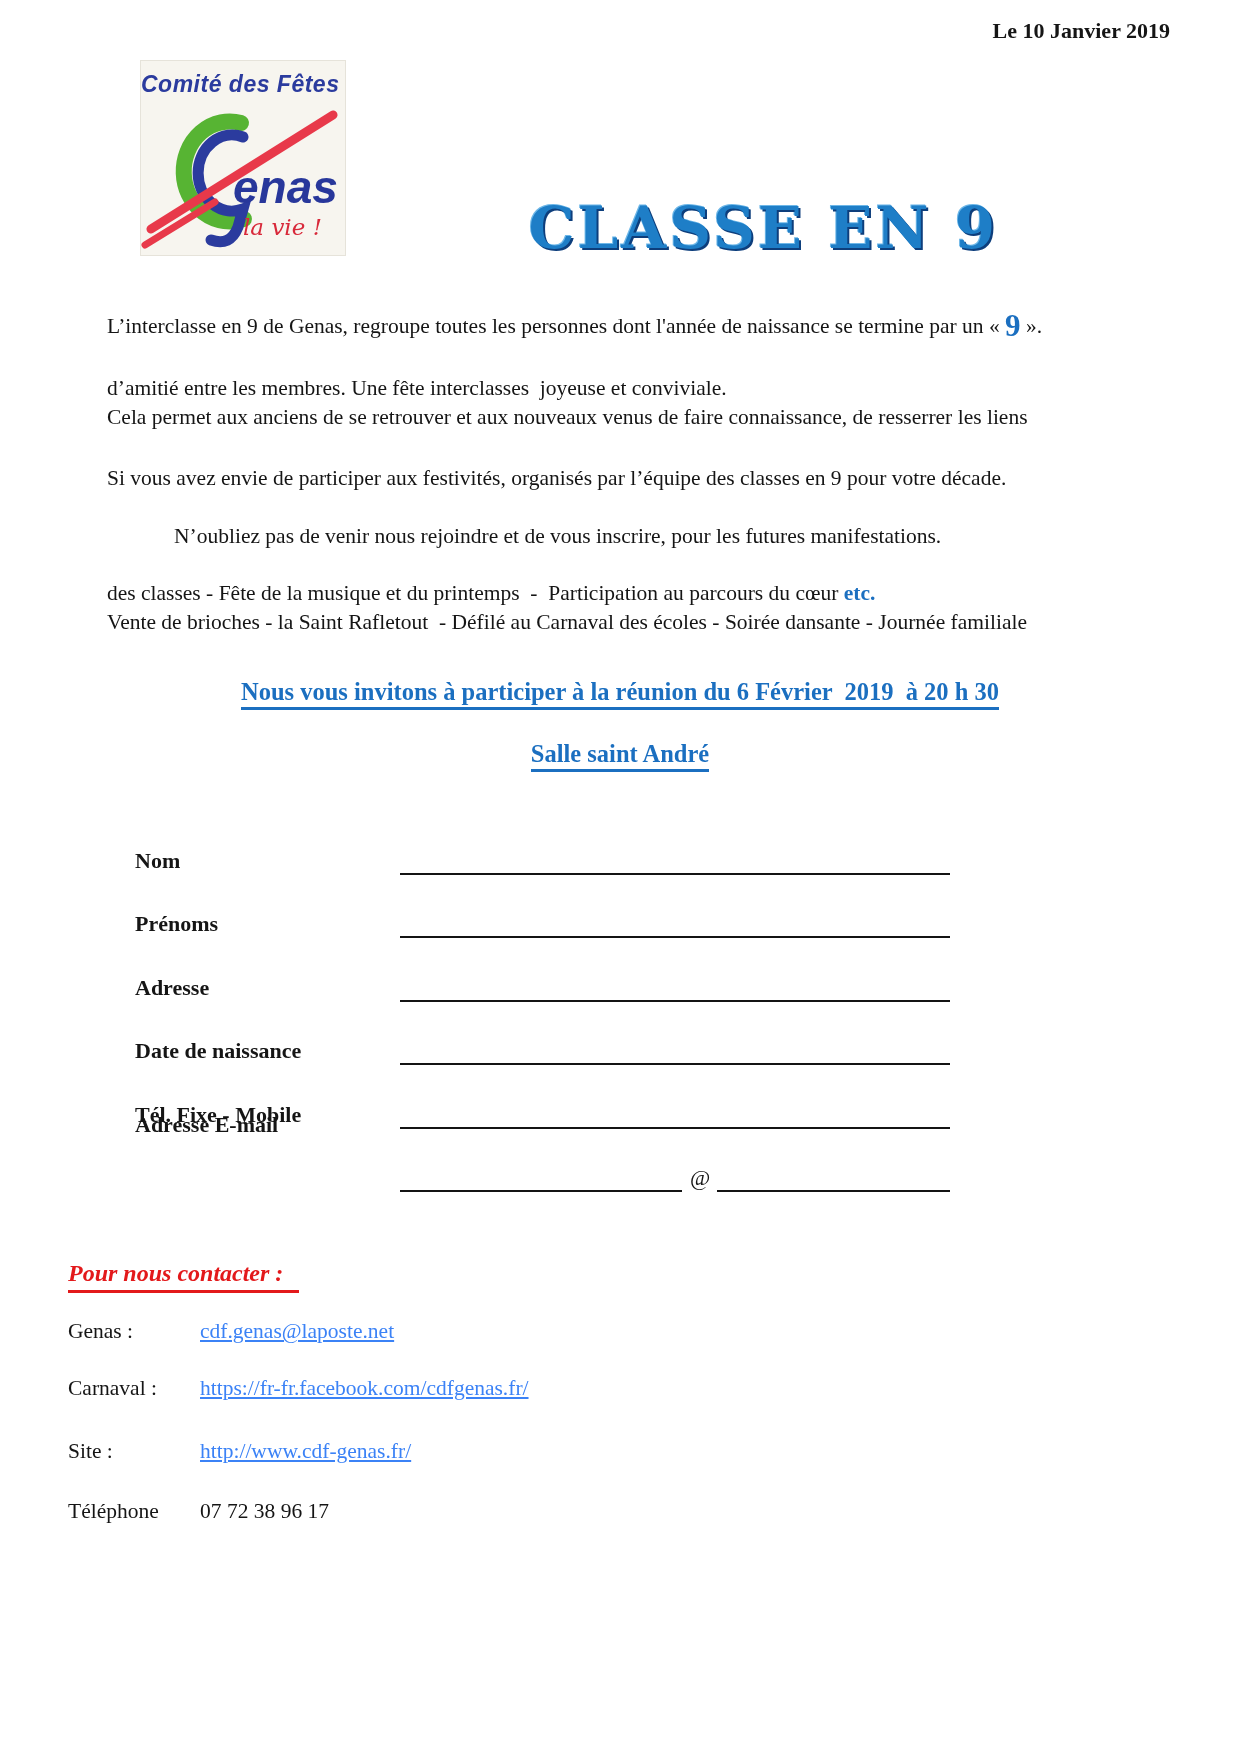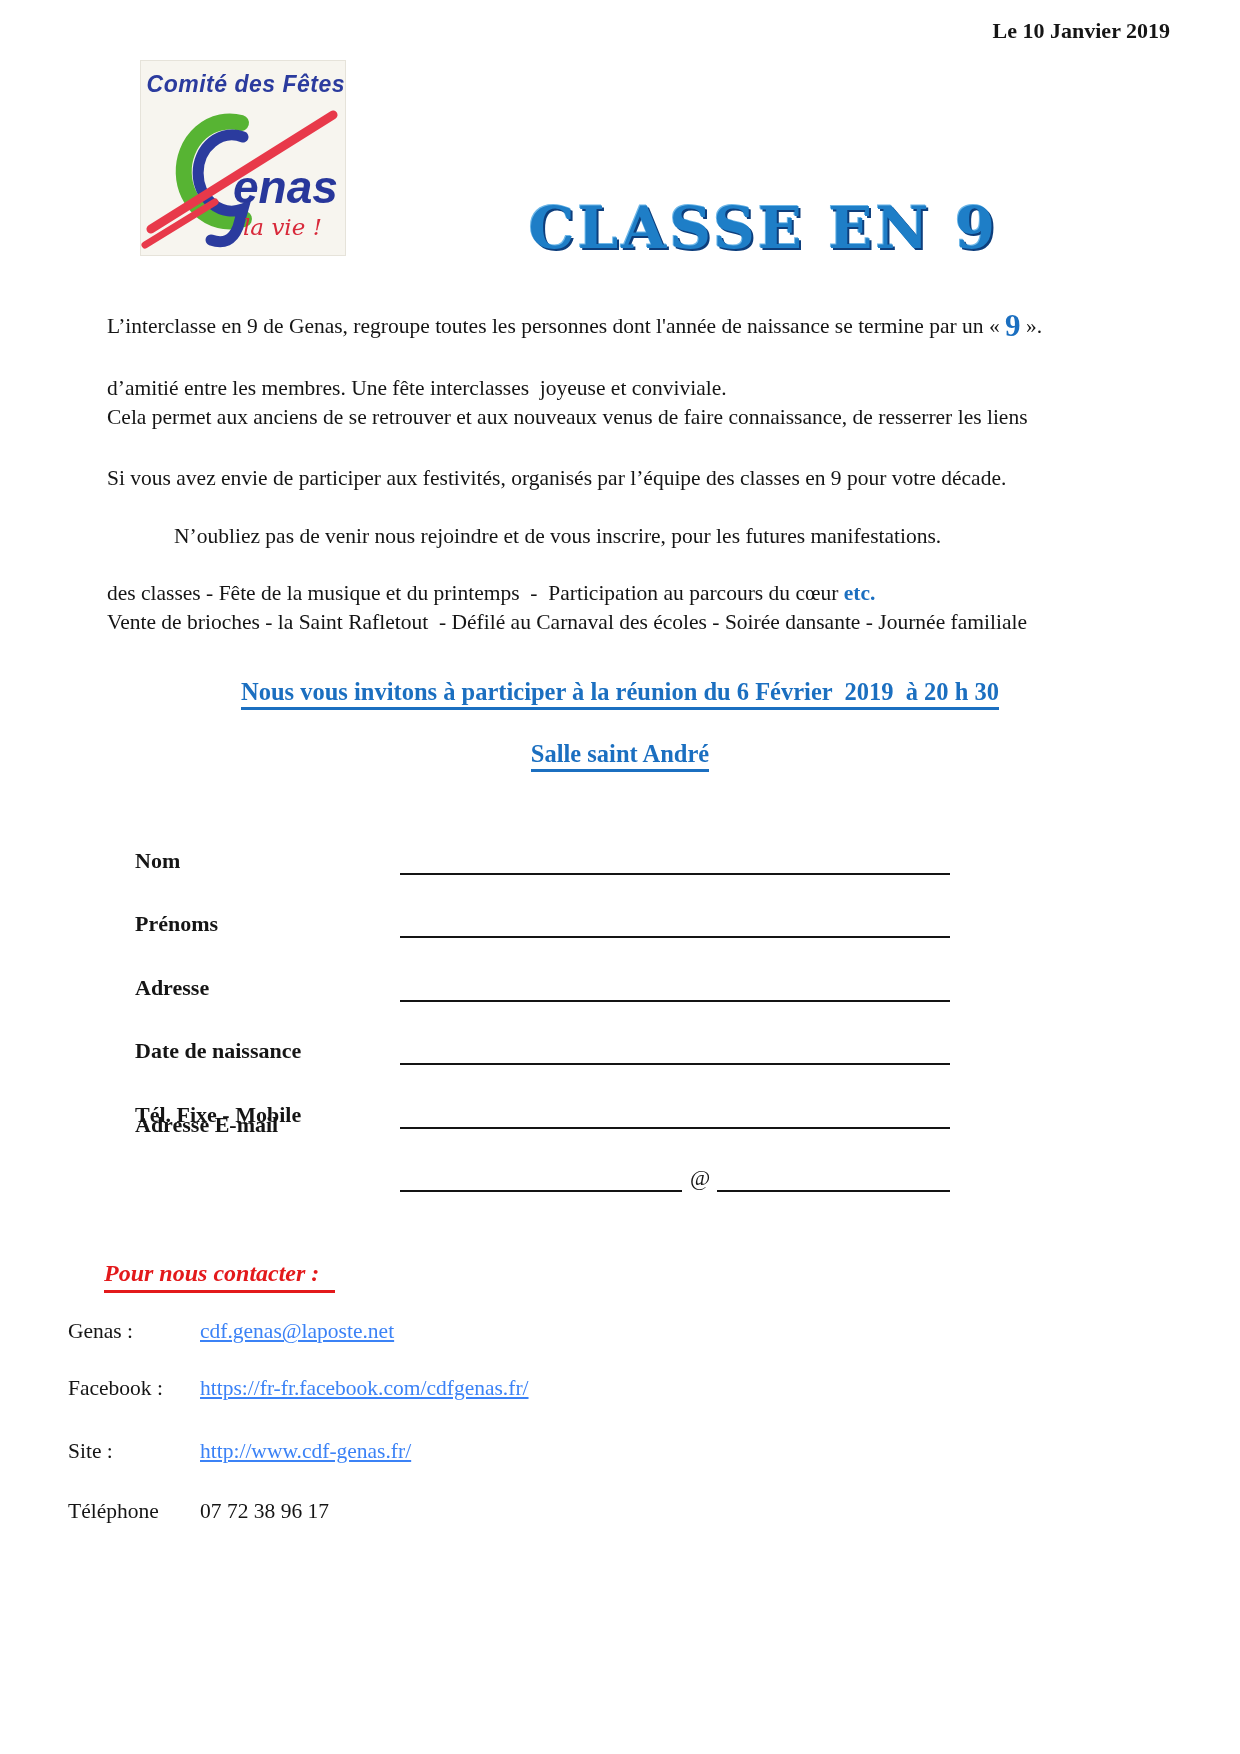--- a/index.html
+++ b/index.html
@@ -19,21 +19,21 @@
     position:absolute; top:18px; right:70px;
     font-size:22px; font-weight:bold;
   }
   .logo {
     position:absolute; left:140px; top:60px;
     width:206px; height:196px;
     background:#f7f5ef;
     border:1px solid #e6e3da;
   }
   .logo-org {
-    margin-top:10px; text-align:right;
+    margin-top:10px; text-align:left;
     font-family:"Liberation Sans", sans-serif;
     font-weight:bold; font-style:italic;
     font-size:23px; color:#2b3b9e;
     letter-spacing:0.5px;
   }
   .logo-art { position:absolute; left:0; top:36px; width:206px; height:158px; }
 
   .title {
     position:absolute; left:478px; top:194px; width:520px;
     text-align:right;
@@ -87,21 +87,20 @@
   .contact-heading {
     position:absolute; left:68px; top:1260px;
     color:#e3191b; font-weight:bold; font-style:italic;
     font-size:24px;
   }
   .contact-heading .u {
     display:inline-block;
     border-bottom:3px solid #e3191b;
     padding:0 10px 3px 0;
     white-space:pre-wrap;
-    margin-left:36px;
   }
   .crow { position:absolute; left:68px; font-size:21.5px; }
   .crow .val { position:absolute; left:132px; white-space:nowrap; }
   .link { color:#3b82f6; text-decoration:underline; cursor:pointer; }
   .plain-val { color:#151515; }
 </style>
 </head>
 <body>
 
 <div class="page">
@@ -177,21 +176,21 @@
   <div class="contact-heading">
     <span class="u">Pour nous contacter : </span>
   </div>
 
   <div class="crow" style="top:1319px">
     <span>Genas :</span>
     <span class="val link">cdf.genas@laposte.net</span>
   </div>
 
   <div class="crow" style="top:1376px">
-    <span>Facebook :</span>
+    <span>Carnaval :</span>
     <span class="val link">https://fr-fr.facebook.com/cdfgenas.fr/</span>
   </div>
 
   <div class="crow" style="top:1439px">
     <span>Site :</span>
     <span class="val link">http://www.cdf-genas.fr/</span>
   </div>
 
   <div class="crow" style="top:1499px">
     <span>Téléphone</span>

